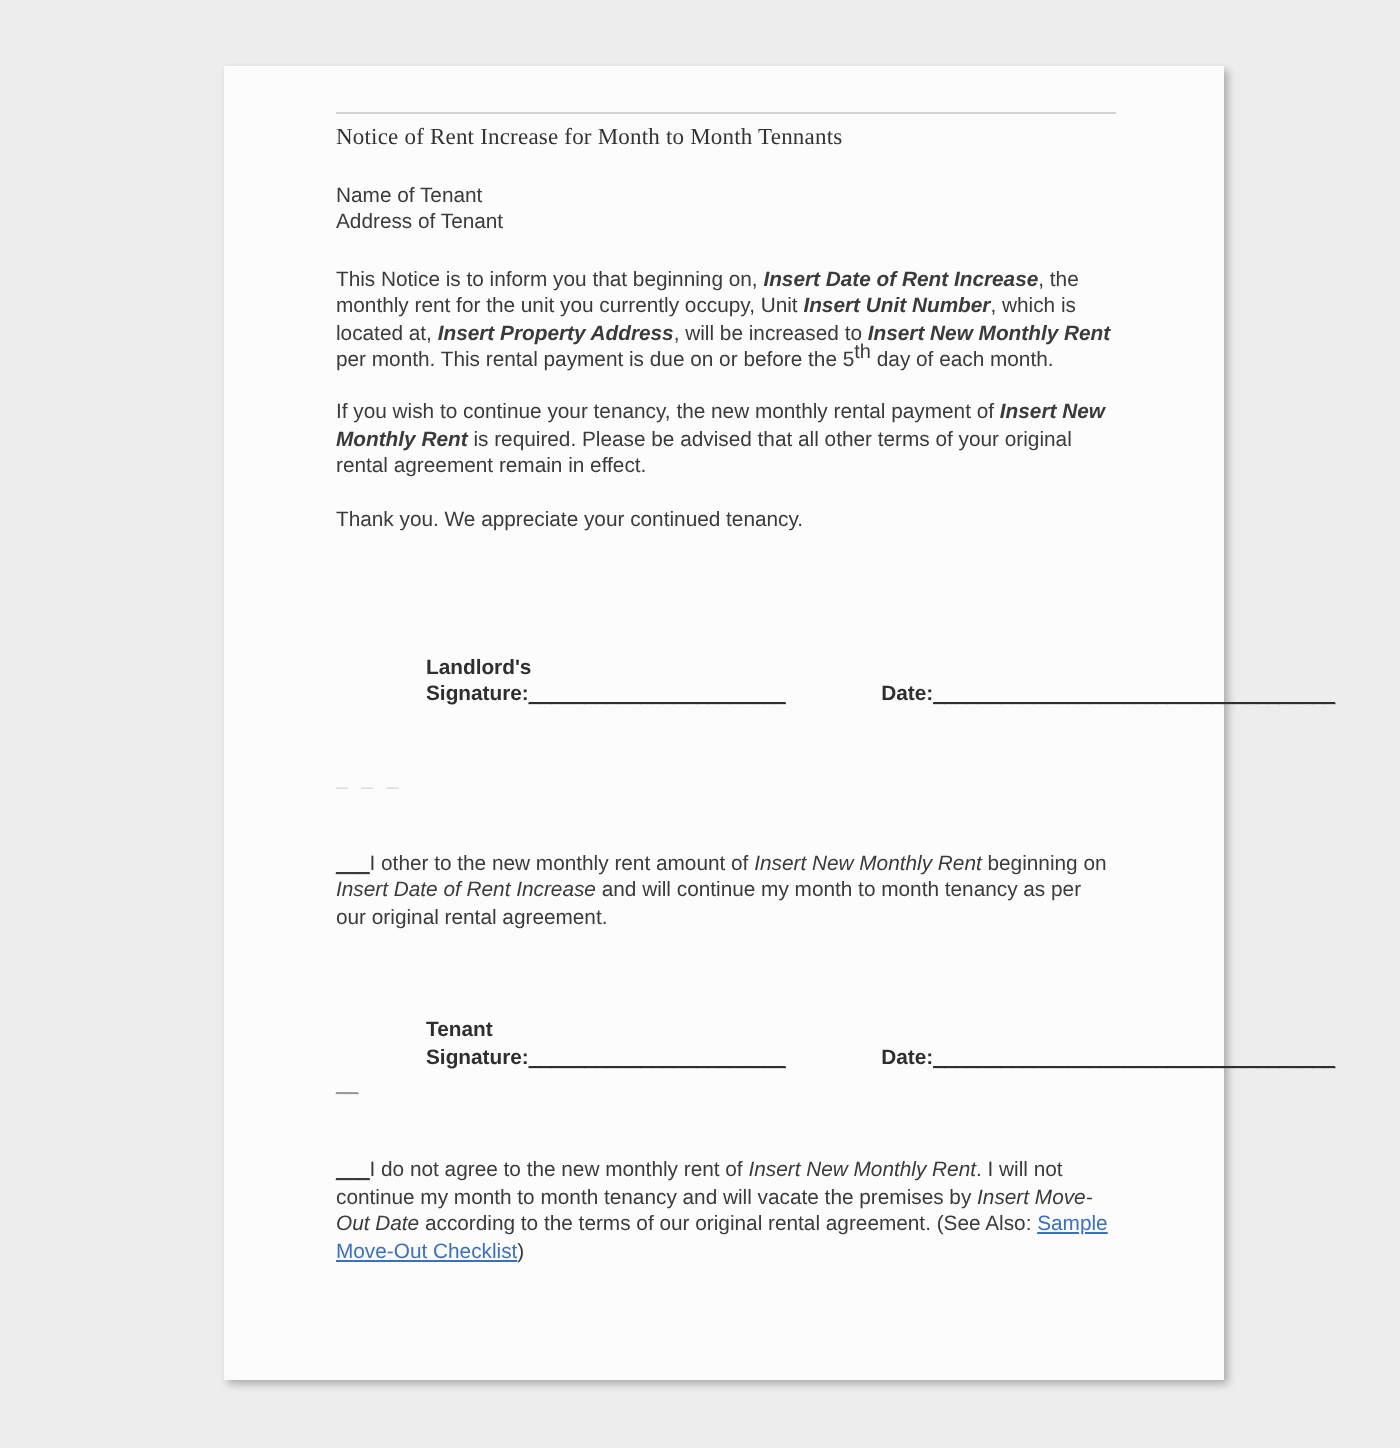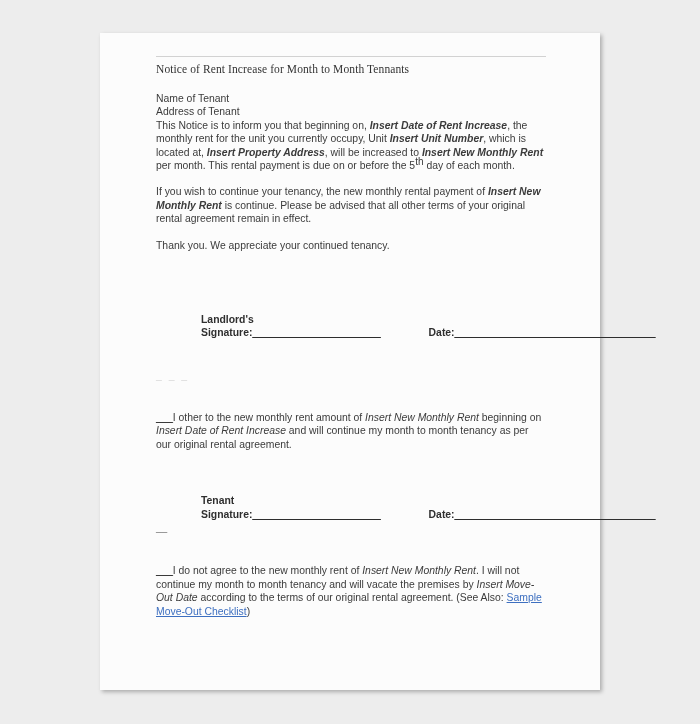--- a/index.html
+++ b/index.html
@@ -13,21 +13,21 @@
     font-family: "Liberation Sans", sans-serif;
     overflow: hidden;
   }
   .canvas {
     position: relative;
     width: 700px;
     height: 724px;
   }
   .page {
     position: absolute;
-    left: 100px;
+    left: 112px;
     top: 33px;
     width: 500px;
     height: 657px;
     background: #fcfcfc;
     box-shadow: 2px 2px 4px rgba(0,0,0,0.28);
   }
   .page-inner {
     position: absolute;
     left: 56px;
     top: 23px;
@@ -45,20 +45,21 @@
     color: #333333;
     letter-spacing: 0.1px;
     margin-bottom: 17px;
   }
   .body-text {
     font-size: 10.4px;
     line-height: 13.4px;
     color: #3b3b3b;
   }
   .addr-block {
+    margin-bottom: 15px;
   }
   .para {
     margin-bottom: 13px;
   }
   i, .i {
     font-style: italic;
   }
   .bi {
     font-weight: bold;
     font-style: italic;
@@ -115,21 +116,21 @@
 
       <div class="doc-title">Notice of Rent Increase for Month to Month Tennants</div>
 
       <div class="body-text addr-block">
         <div>Name of Tenant</div>
         <div>Address of Tenant</div>
       </div>
 
       <div class="body-text para"><span>This Notice is to inform you that beginning on, </span><span class="bi">Insert Date of Rent Increase</span><span>, the monthly rent for the unit you currently occupy, Unit </span><span class="bi">Insert Unit Number</span><span>, which is located at, </span><span class="bi">Insert Property Address</span><span>, will be increased to </span><span class="bi">Insert New Monthly Rent</span><span> per month. This rental payment is due on or before the 5</span><sup>th</sup><span> day of each month.</span></div>
 
-      <div class="body-text para"><span>If you wish to continue your tenancy, the new monthly rental payment of </span><span class="bi">Insert New Monthly Rent</span><span> is continue. Please be advised that all other terms of your original rental agreement remain in effect.</span></div>
+      <div class="body-text para"><span>If you wish to continue your tenancy, the new monthly rental payment of </span><span class="bi">Insert New Monthly Rent</span><span> is required. Please be advised that all other terms of your original rental agreement remain in effect.</span></div>
 
 
       <div class="body-text para">Thank you. We appreciate your continued tenancy.</div>
 
 
       <div class="spacer-lg"></div>
 
       <div class="sig-block">
         <div class="sig-label">Landlord's</div>
         <div class="sig-line"><span class="sig-label">Signature:</span><span class="blank-fill">_______________________</span>&nbsp;<span class="sig-label">Date:</span><span class="blank-fill">____________________________________</span></div>

